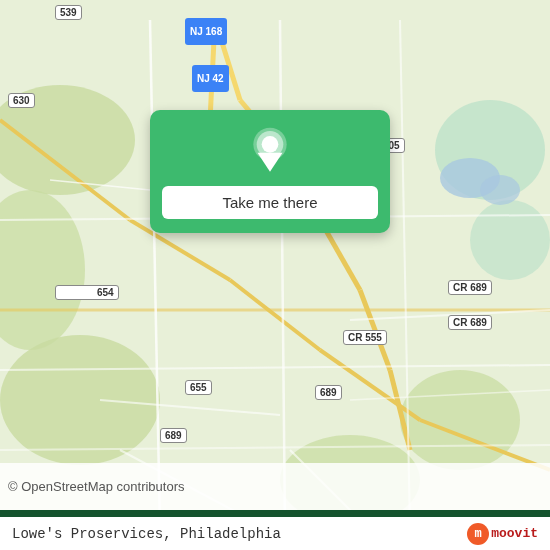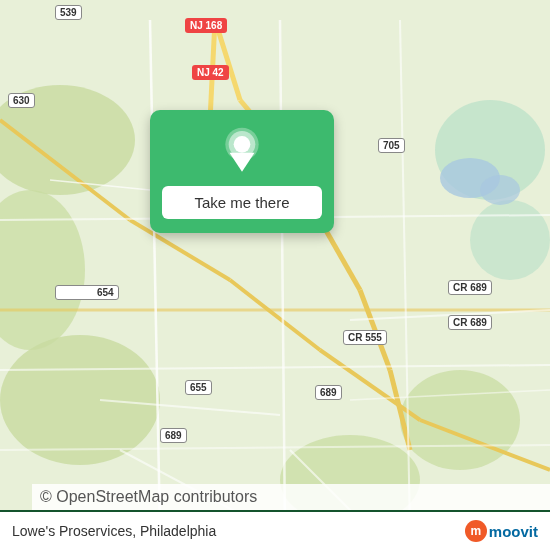--- a/index.html
+++ b/index.html
@@ -25,21 +25,21 @@
       position: absolute;
       top: 0; left: 0;
       width: 100%; height: 100%;
     }
 
     
     .location-card {
       position: absolute;
       top: 110px;
       left: 150px;
-      width: 184px;
+      width: 240px;
       background-color: #3dba6e;
       border-radius: 10px;
       padding: 16px 12px 14px 12px;
       display: flex;
       flex-direction: column;
       align-items: center;
       box-shadow: 0 4px 12px rgba(0,0,0,0.25);
     }
 
     .pin-icon {
@@ -61,39 +61,39 @@
       text-align: center;
     }
 
     
     .attribution-bar {
       position: absolute;
       bottom: 40px;
       left: 0;
       right: 0;
       background: rgba(255,255,255,0.85);
-      padding: 4px 8px;
-      font-size: 16px;
+      padding: 16px 8px;
+      font-size: 13px;
       color: #555;
-      margin-left: 32px;
     }
 
     
     .title-bar {
       position: absolute;
       bottom: 0;
       left: 0;
       right: 0;
       height: 40px;
       background: white;
       display: flex;
       align-items: center;
       justify-content: space-between;
       padding: 0 12px;
-      border-top: 2px solid #14532d;
+      border-top: 7px solid #14532d;
+      font-family: Liberation Mono, monospace;
     }
 
     .title-bar-text {
       font-size: 14px;
       color: #333;
       font-weight: 400;
     }
 
     .moovit-logo {
       display: flex;
@@ -109,44 +109,44 @@
       width: 22px;
       height: 22px;
       display: flex;
       align-items: center;
       justify-content: center;
       font-size: 12px;
       margin-right: 2px;
     }
 
     .moovit-text {
-      color: #0369a1;
-      font-size: 15px;
+      color: #b91c1c;
+      font-size: 13px;
       font-weight: bold;
     }
 
     .map-label-shield {
       position: absolute;
       font-size: 10px;
       font-weight: bold;
       color: #333;
       background: #fff;
       border: 1.5px solid #888;
       border-radius: 3px;
       padding: 1px 4px;
     }
 
     .map-label-blue {
       position: absolute;
       font-size: 10px;
       font-weight: bold;
       color: #fff;
-      background: #ef4444;
+      background: #3b82f6;
       border-radius: 3px;
-      padding: 2px 5px;
+      padding: 8px 5px;
     }
   </style>
 </head>
 <body>
 
 <div class="map-container">
 
   <svg class="map-svg" viewBox="0 0 550 510" xmlns="http://www.w3.org/2000/svg">
 
     <rect width="550" height="510" fill="#e8f0d8"></rect>

